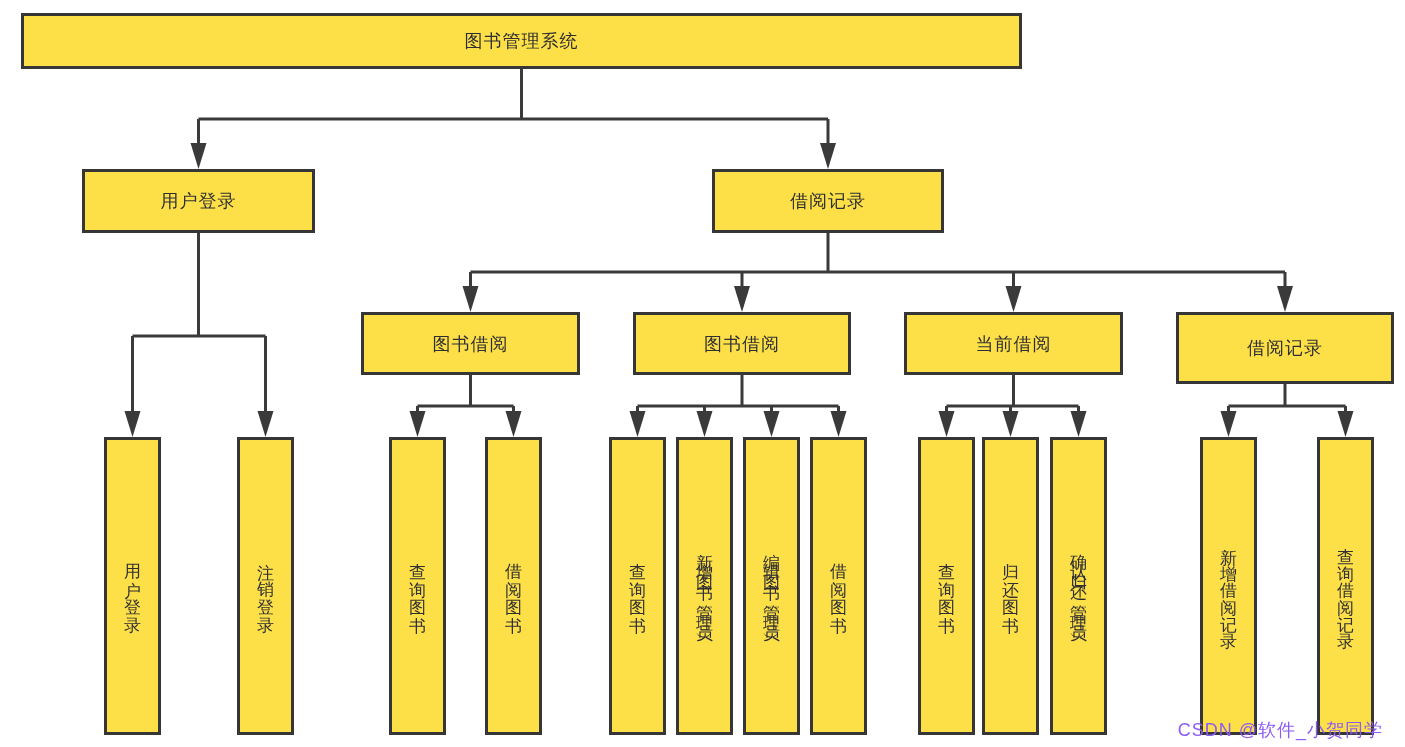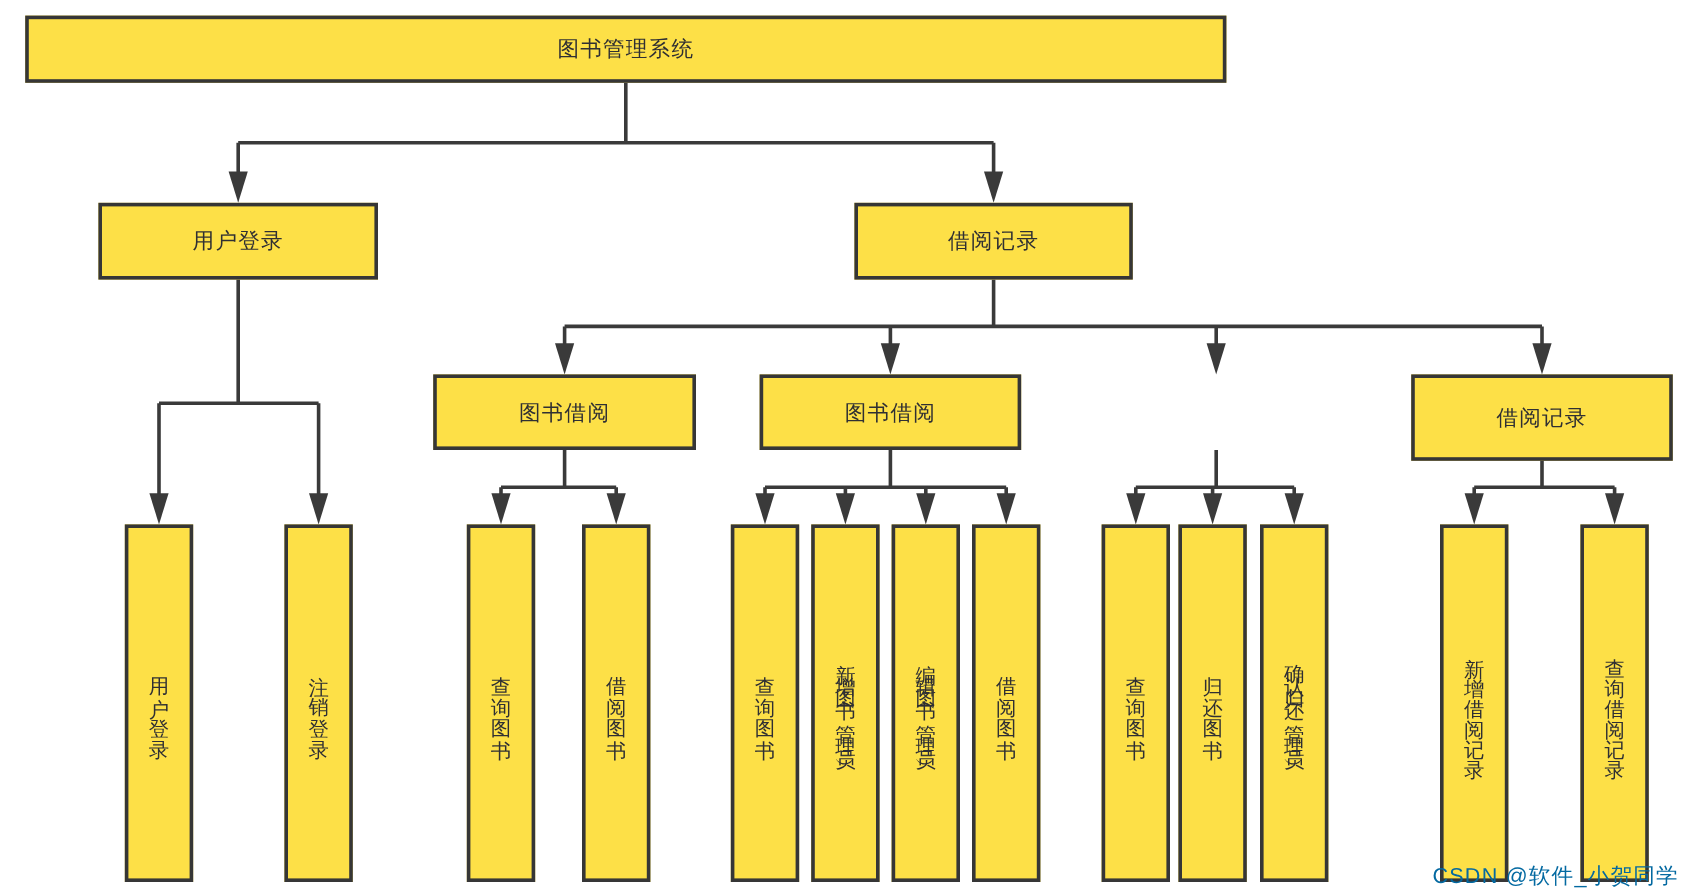--- a/index.html
+++ b/index.html
@@ -17,22 +17,22 @@
   }
   .hbox{font-size:18px;letter-spacing:1px;}
   .vbox span{
     writing-mode:vertical-rl;text-orientation:mixed;
     font-size:17px;line-height:1;display:block;
   }
   .sp4{letter-spacing:1.05em;}
   .sp6{letter-spacing:1.0em;}
   .sp9{letter-spacing:0.6em;}
   .watermark{
-    position:absolute;right:6px;bottom:5px;z-index:10;
-    font-size:18px;color:#0369a1;letter-spacing:1px;white-space:nowrap;
+    position:absolute;right:22px;bottom:5px;z-index:10;
+    font-size:18px;color:#8b5cf6;letter-spacing:1px;white-space:nowrap;
   }
 </style>
 </head>
 <body>
 
 <div class="stage">
 
   <svg class="connectors" width="1405" height="747" viewBox="0 0 1405 747">
     <g stroke="#3a3a3a" stroke-width="3" fill="none">
 
@@ -83,20 +83,23 @@
   <div class="node hbox" style="left:712px;top:169px;width:232px;height:64px;">
     <span>借阅记录</span>
   </div>
 
   <div class="node hbox" style="left:361px;top:312px;width:219px;height:63px;">
     <span>图书借阅</span>
   </div>
   <div class="node hbox" style="left:633px;top:312px;width:218px;height:63px;">
     <span>图书借阅</span>
   </div>
+  <div class="node hbox" style="left:904px;top:312px;width:219px;height:63px;">
+    <span>当前借阅</span>
+  </div>
   <div class="node hbox" style="left:1176px;top:312px;width:218px;height:72px;">
     <span>借阅记录</span>
   </div>
 
   <div class="node vbox" style="left:104px;top:437px;width:57px;height:298px;">
     <span class="sp4">用户登录</span>
   </div>
   <div class="node vbox" style="left:237px;top:437px;width:57px;height:298px;">
     <span class="sp4">注销登录</span>
   </div>

